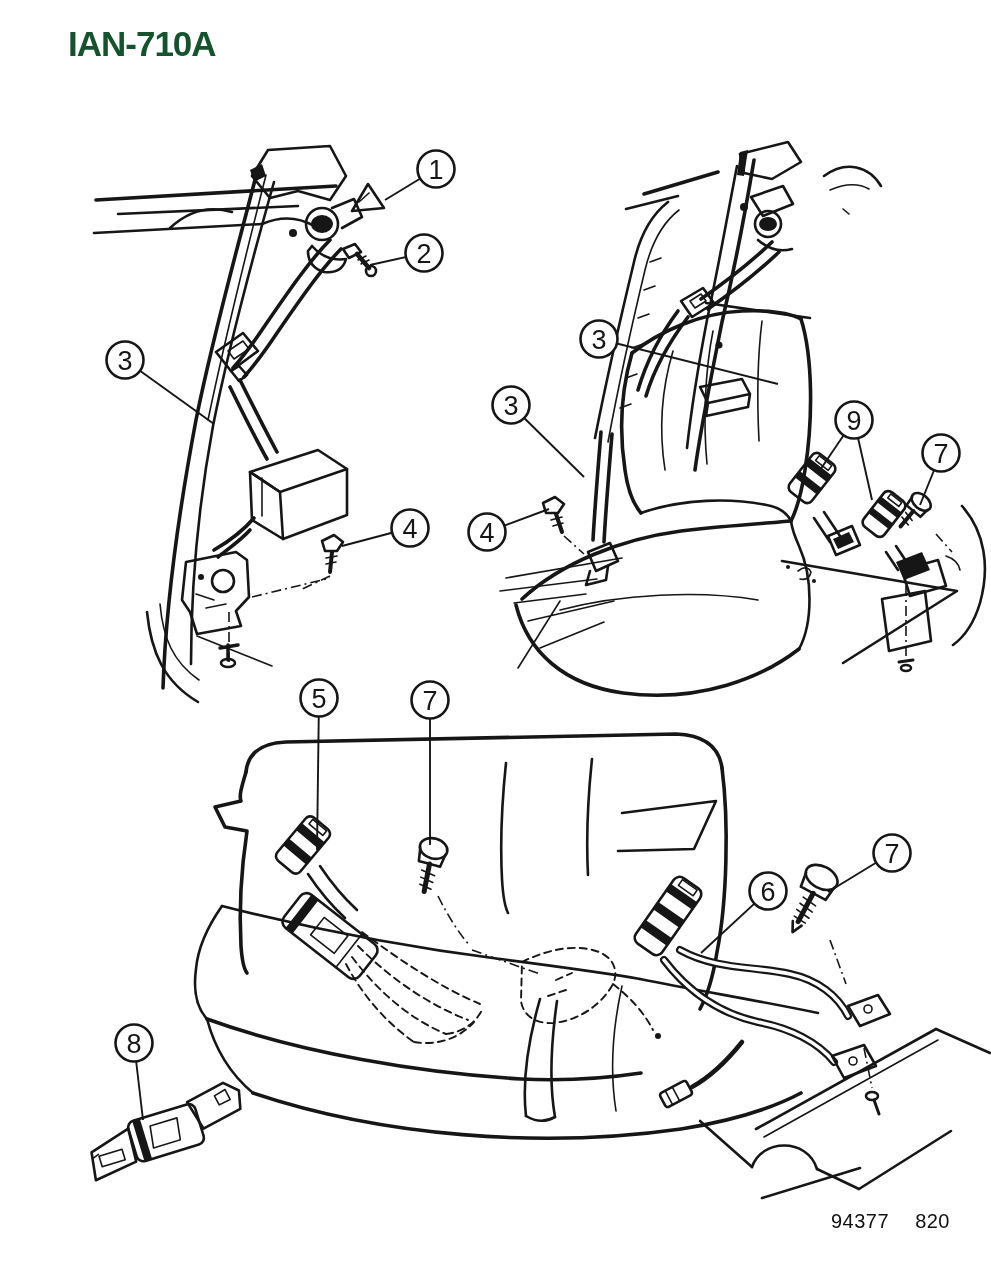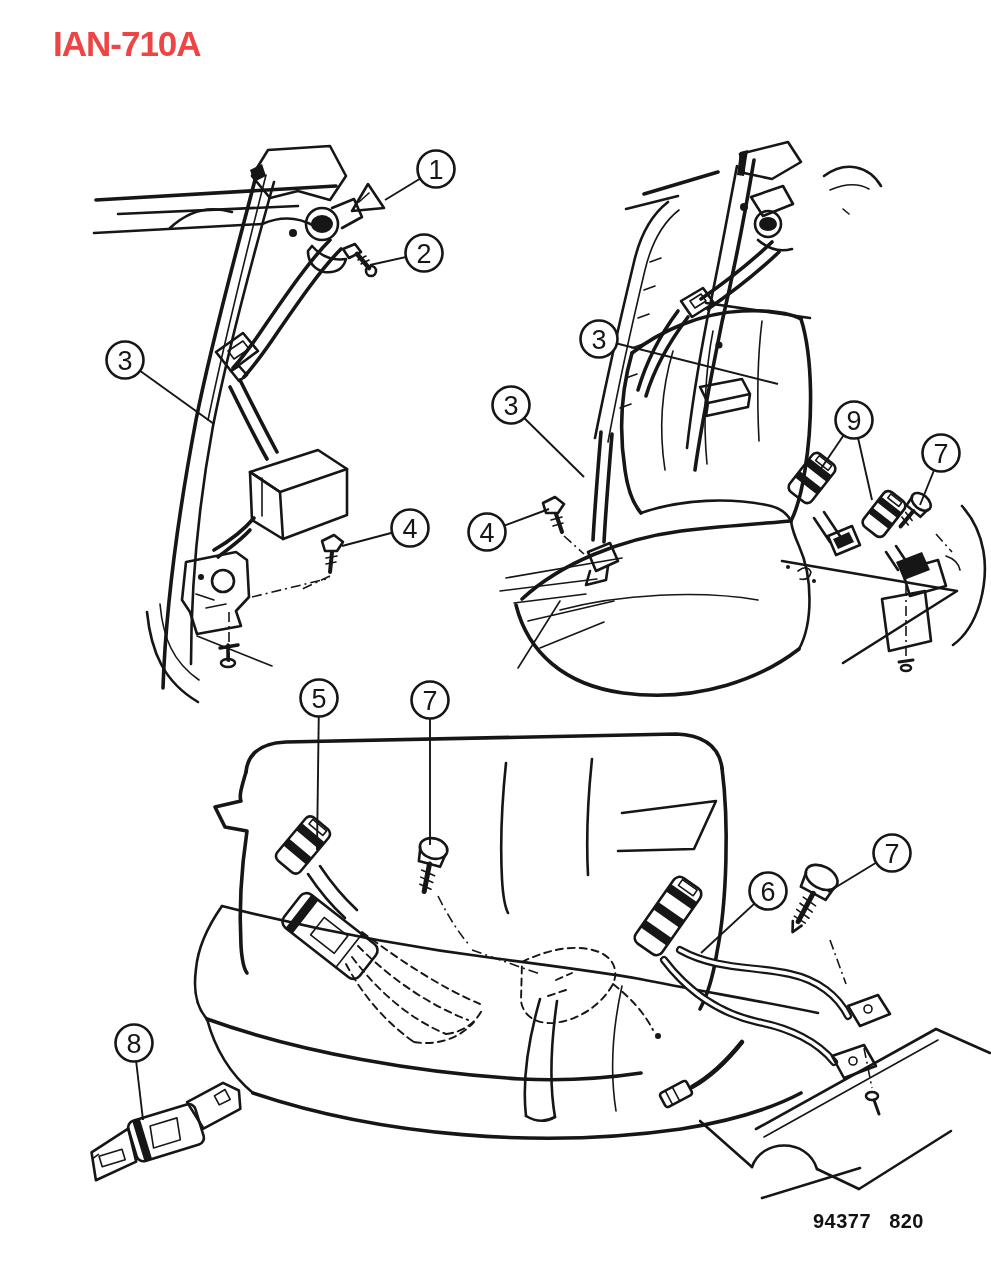--- a/index.html
+++ b/index.html
@@ -1,21 +1,21 @@
 <!DOCTYPE html>
 <html><head>
 <meta charset="utf-8">
 <style>
   html,body{margin:0;padding:0;background:#fff;}
   #page{position:relative;width:991px;height:1275px;background:#ffffff;overflow:hidden;
         font-family:"Liberation Sans",sans-serif;}
-  #header-code{position:absolute;left:53px;top:24px;font-size:35px;font-weight:700;
-        letter-spacing:-1px;color:#ef4444;}
-  #footer-code{position:absolute;left:813px;top:1210px;font-size:20px;font-weight:700;
-        color:#111;display:flex;gap:18px;letter-spacing:0.5px;}
+  #header-code{position:absolute;left:68px;top:24px;font-size:35px;font-weight:700;
+        letter-spacing:-1px;color:#14532d;}
+  #footer-code{position:absolute;left:831px;top:1210px;font-size:20px;font-weight:400;
+        color:#111;display:flex;gap:26px;letter-spacing:0.5px;}
   svg{position:absolute;left:0;top:0;}
   .outline{fill:none;stroke:#161616;stroke-width:2.6;stroke-linecap:round;stroke-linejoin:round;}
   .thick{stroke-width:3.6;}
   .thin{stroke-width:1.6;}
   .fillblk{fill:#161616;stroke:none;}
   .dashed{stroke-dasharray:7 5;stroke-width:1.9;}
   .dashdot{fill:none;stroke:#161616;stroke-width:1.6;stroke-dasharray:10 4 2 4;}
   .band{fill:none;stroke:#161616;stroke-width:8;stroke-linecap:round;}
   .bandcore{fill:none;stroke:#ffffff;stroke-width:3.6;stroke-linecap:round;}
   .leader{stroke:#161616;stroke-width:1.9;}

